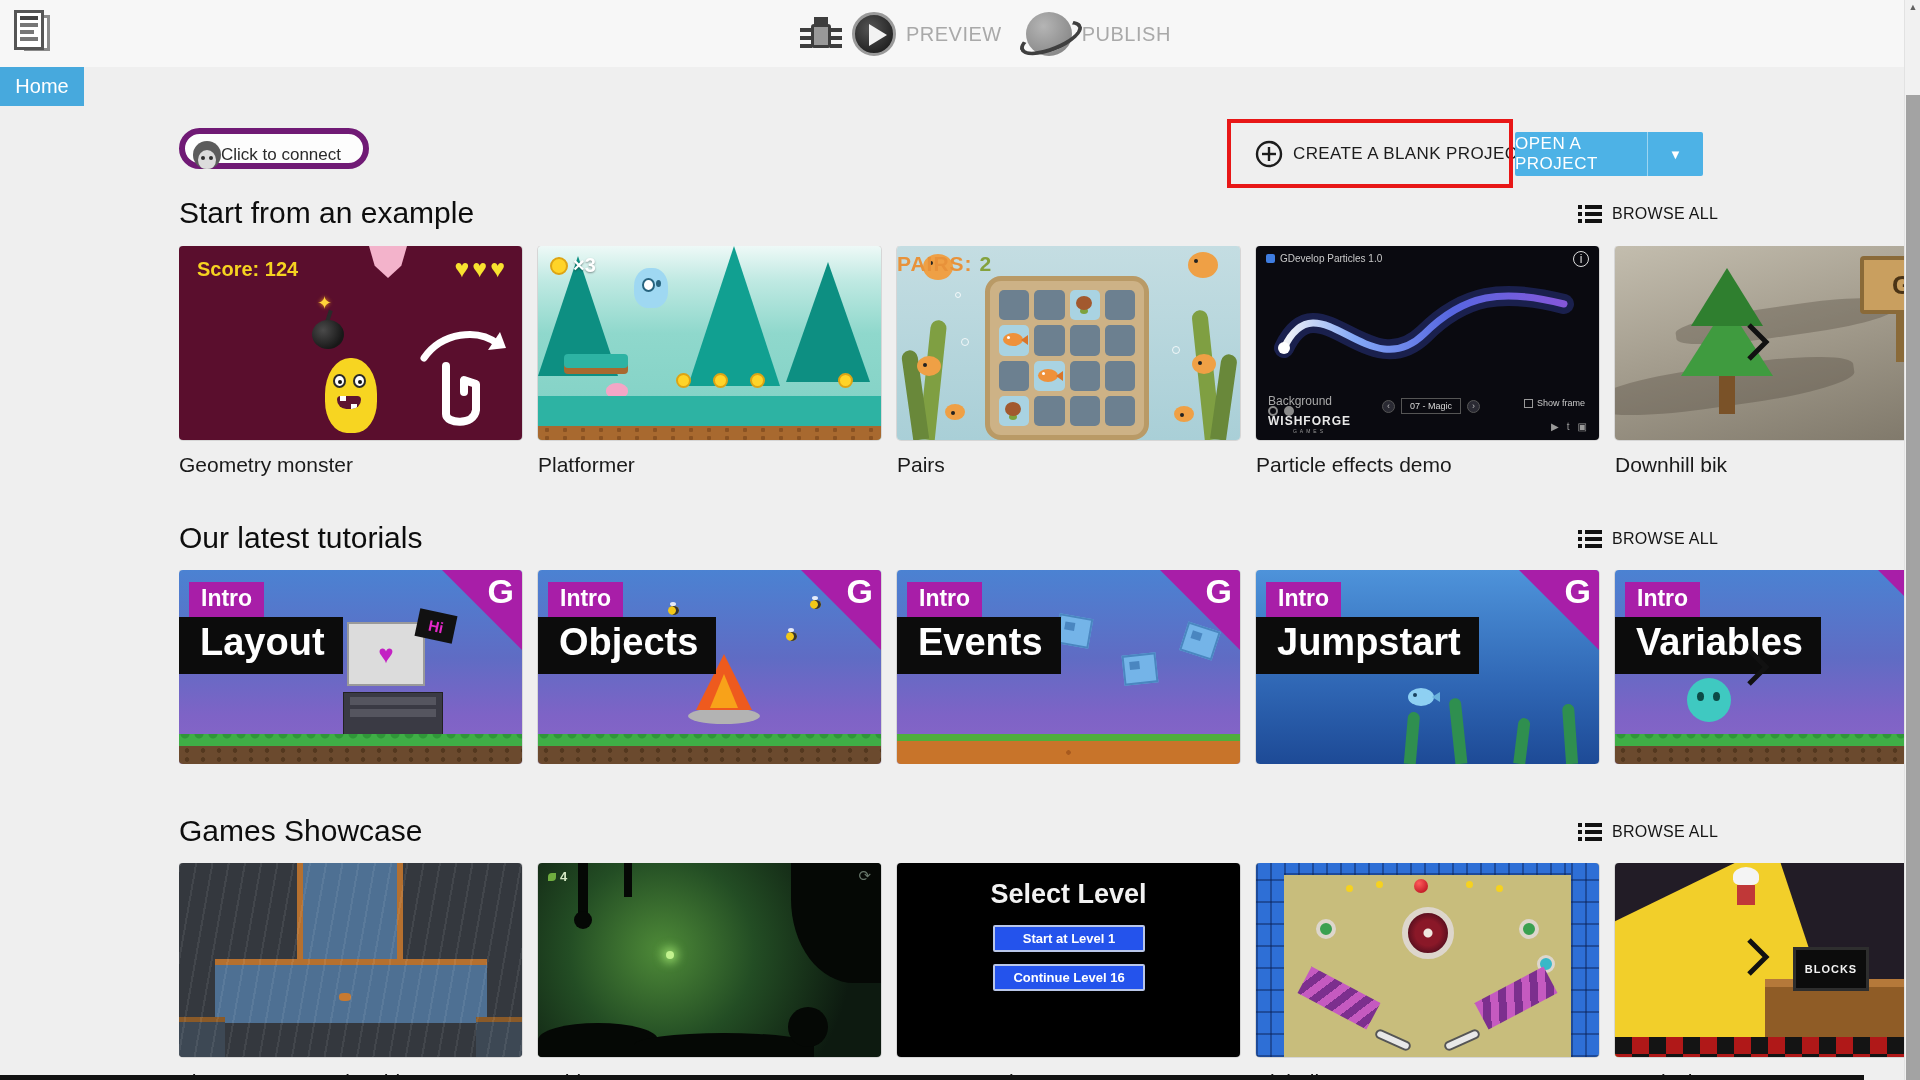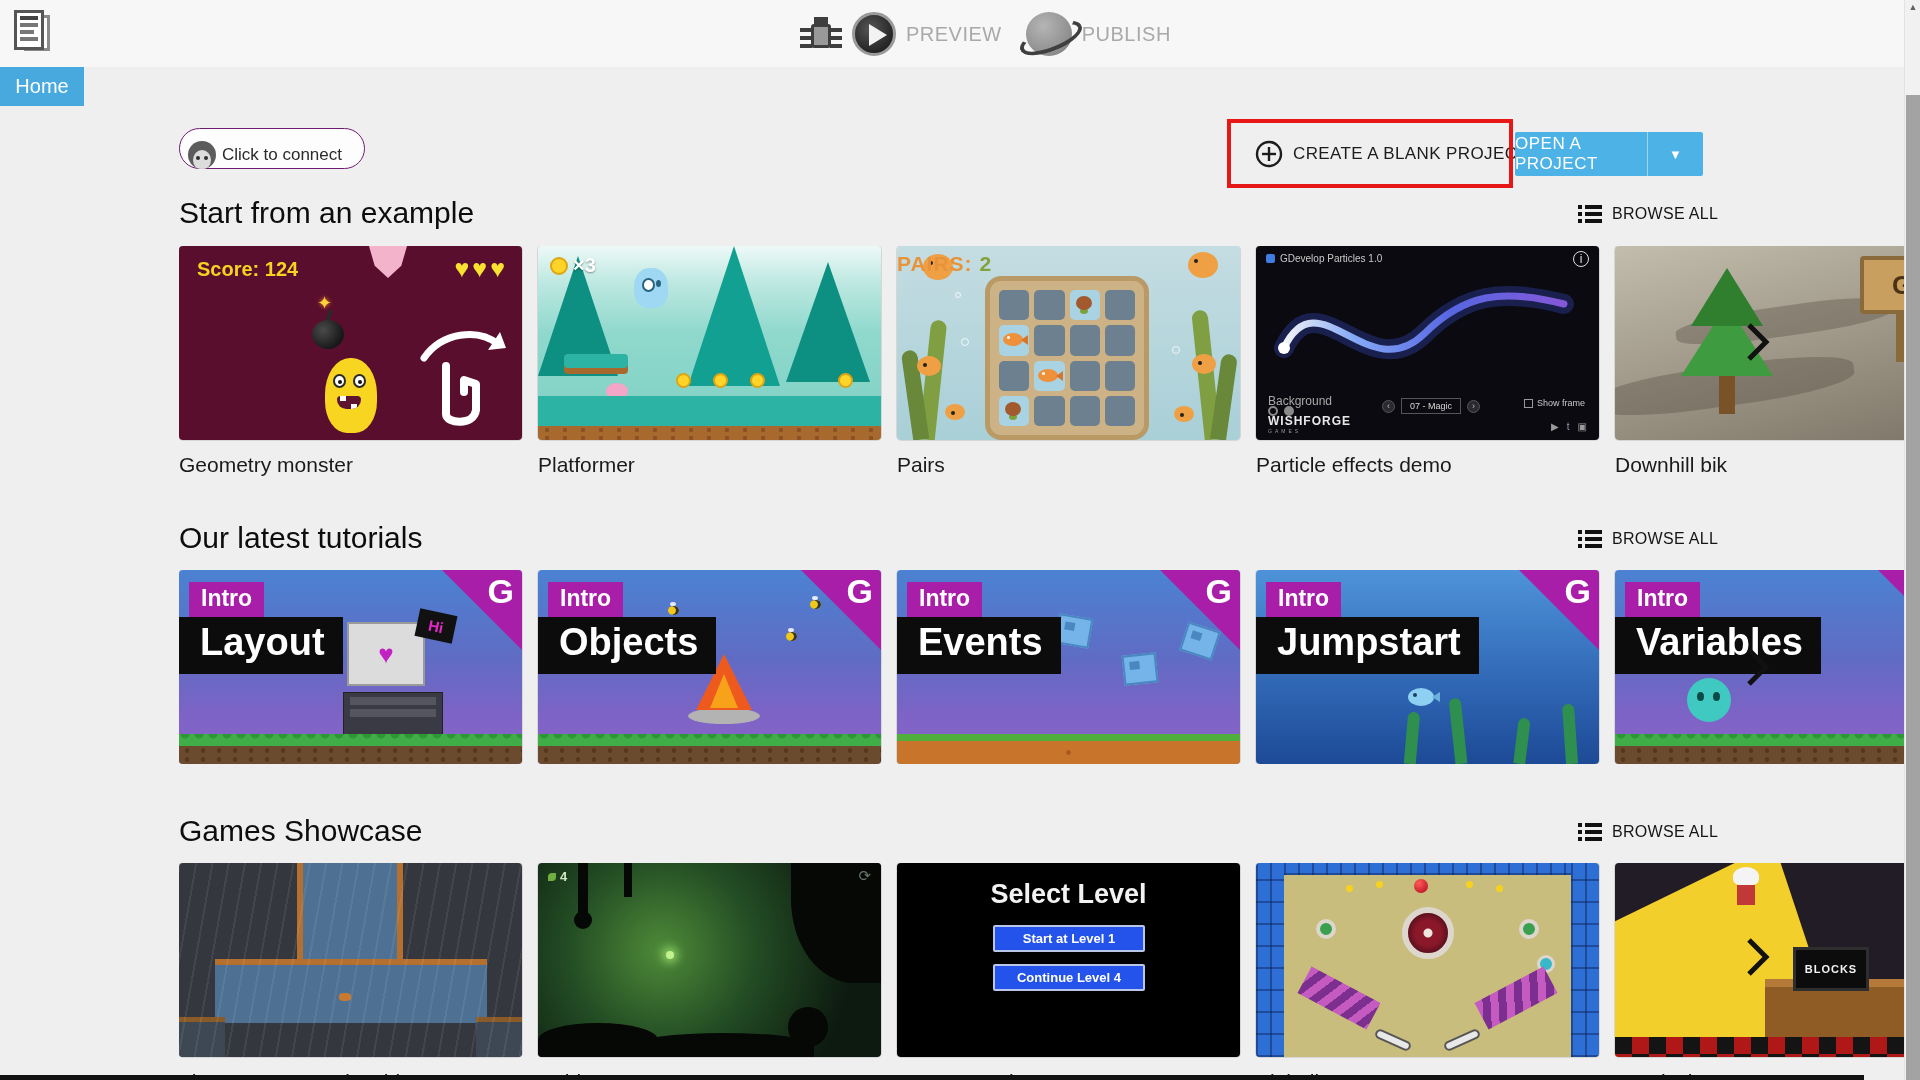--- a/index.html
+++ b/index.html
@@ -24,22 +24,22 @@
   .bug-icon .leg { position:absolute; width:12px; height:4px; background:#3e3e3e; }
   .playcirc { width:44px; height:44px; border-radius:50%; background:radial-gradient(circle at 40% 35%, #555, #222 75%);
               border:3px solid #9a9a9a; position:relative; }
   .playcirc:after { content:""; position:absolute; left:14px; top:9px; border-left:18px solid #f2f2f2;
                     border-top:11px solid transparent; border-bottom:11px solid transparent; }
   .planet { width:46px; height:44px; border-radius:50%; background:radial-gradient(circle at 38% 32%, #b5b5b5, #8a8a8a 75%); position:relative; }
   .planet:after { content:""; position:absolute; left:-8px; top:13px; width:58px; height:18px; border:4px solid #3f3f3f;
                   border-radius:50%; transform:rotate(-22deg); border-top-color:transparent; }
 
   
-  .connect-btn { position:absolute; left:179px; top:128px; height:41px; padding:12px 22px 0 8px; border:1px solid #701a75;
-                 border-radius:21px; background:#fdfdfd; display:flex; align-items:center; gap:6px; cursor:pointer; }
+  .connect-btn { position:absolute; left:179px; top:128px; height:41px; padding:12px 22px 0 8px; border:6px solid #701a75;
+                 border-radius:21px; background:#fdfdfd; display:flex; align-items:center; gap:0; cursor:pointer; }
   .avatar-icon { width:28px; height:28px; border-radius:50%; background:#5c5c5c; position:relative; overflow:hidden; }
   .avatar-icon:before { content:""; position:absolute; left:5px; top:9px; width:18px; height:20px; border-radius:50%; background:#dcdcdc; }
   .avatar-icon i { position:absolute; top:15px; width:4px; height:4px; border-radius:50%; background:#2e2e2e; }
   .avatar-icon i.l { left:8px; } .avatar-icon i.r { left:16px; }
   .connect-label { font-size:17px; color:#2b2b2b; }
 
   .red-annotation { position:absolute; left:1227px; top:119px; width:286px; height:69px; border:4px solid #e81717; z-index:5; pointer-events:none; }
   .create-btn { position:absolute; left:1245px; top:132px; height:44px; display:flex; align-items:center; gap:10px; cursor:pointer; padding:0 10px; }
   .create-label { font-size:17px; color:#1c1c1c; letter-spacing:0.4px; }
   .open-btn { position:absolute; left:1515px; top:132px; width:188px; height:44px; background:#4db2e6; border-radius:2px;
@@ -119,21 +119,21 @@
   .pt-app .dot { width:9px; height:9px; background:#3f7de0; border-radius:2px; }
   .pt-info { position:absolute; right:10px; top:5px; color:#ddd; font-size:12px; width:16px; height:16px; border:1px solid #ddd; border-radius:50%; text-align:center; line-height:14px; }
   .pt-bg-label { position:absolute; left:12px; top:148px; color:#a9a9a9; font-size:12px; }
   .pt-toggle { position:absolute; left:12px; top:160px; width:10px; height:10px; border:2px solid #8a8a8a; border-radius:50%; }
   .pt-toggle.f { left:28px; background:#8a8a8a; }
   .pt-preset { position:absolute; left:126px; top:152px; display:flex; align-items:center; gap:6px; color:#d8d8d8; font-size:9px; }
   .pt-mini { width:13px; height:13px; border-radius:50%; background:#2a2a33; border:1px solid #555; color:#bbb; text-align:center; line-height:11px; font-size:9px; }
   .pt-preset .box { border:1px solid #555; padding:2px 8px; }
   .pt-frame { position:absolute; right:14px; top:152px; color:#c9c9c9; font-size:9px; display:flex; align-items:center; gap:4px; }
   .pt-frame .cb { width:9px; height:9px; border:1px solid #999; }
-  .pt-brand { position:absolute; left:12px; bottom:6px; color:#e8e8e8; font-size:12px; font-weight:bold; letter-spacing:1px; }
+  .pt-brand { position:absolute; left:12px; bottom:6px; color:#e8e8e8; font-size:12px; font-weight:bold; letter-spacing:1px;text-align:center; }
   .pt-brand small { display:block; font-size:5px; color:#999; letter-spacing:3px; font-weight:normal; }
   .pt-social { position:absolute; right:12px; bottom:8px; display:flex; gap:8px; color:#9a9a9a; font-size:10px; }
 
   
   .c-downhill { background:linear-gradient(165deg, #c3bdae 0%, #a49d8e 45%, #7d7668 100%); }
   .dh-ridge { position:absolute; background:rgba(80,72,60,0.35); transform:rotate(-8deg); border-radius:40%; }
   .dh-tree-top { position:absolute; width:0; height:0; }
   .dh-trunk { position:absolute; background:#7a5228; }
   .dh-sign { position:absolute; right:14px; top:10px; width:84px; height:58px; background:#c99f5f; border:4px solid #8a6a38; border-radius:4px; color:#4a3315; font-weight:bold; font-size:26px; display:flex; align-items:center; justify-content:center; }
   .dh-post { position:absolute; right:52px; top:66px; width:10px; height:50px; background:#8a6a38; }
@@ -604,21 +604,21 @@
         <div class="os-count">4</div>
         <div class="os-refresh">⟳</div>
       </div>
       <div class="caption">Oshi's Journey</div>
     </div>
 
     <div class="card-wrap">
       <div class="card c-comet">
         <div class="cm-head">Select Level</div>
         <div class="cm-btn" style="top:62px;">Start at Level 1</div>
-        <div class="cm-btn" style="top:101px;">Continue Level 4</div>
+        <div class="cm-btn" style="top:101px;">Continue Level 16</div>
       </div>
       <div class="caption">Comet Combat</div>
     </div>
 
     <div class="card-wrap">
       <div class="card c-pinball">
         <div class="pb-tile" style="left:0;top:0;width:28px;height:194px;"></div>
         <div class="pb-tile" style="right:0;top:0;width:28px;height:194px;"></div>
         <div class="pb-tile" style="left:28px;top:0;width:287px;height:12px;"></div>
         <div class="pb-dot" style="left:90px;top:22px;"></div>

